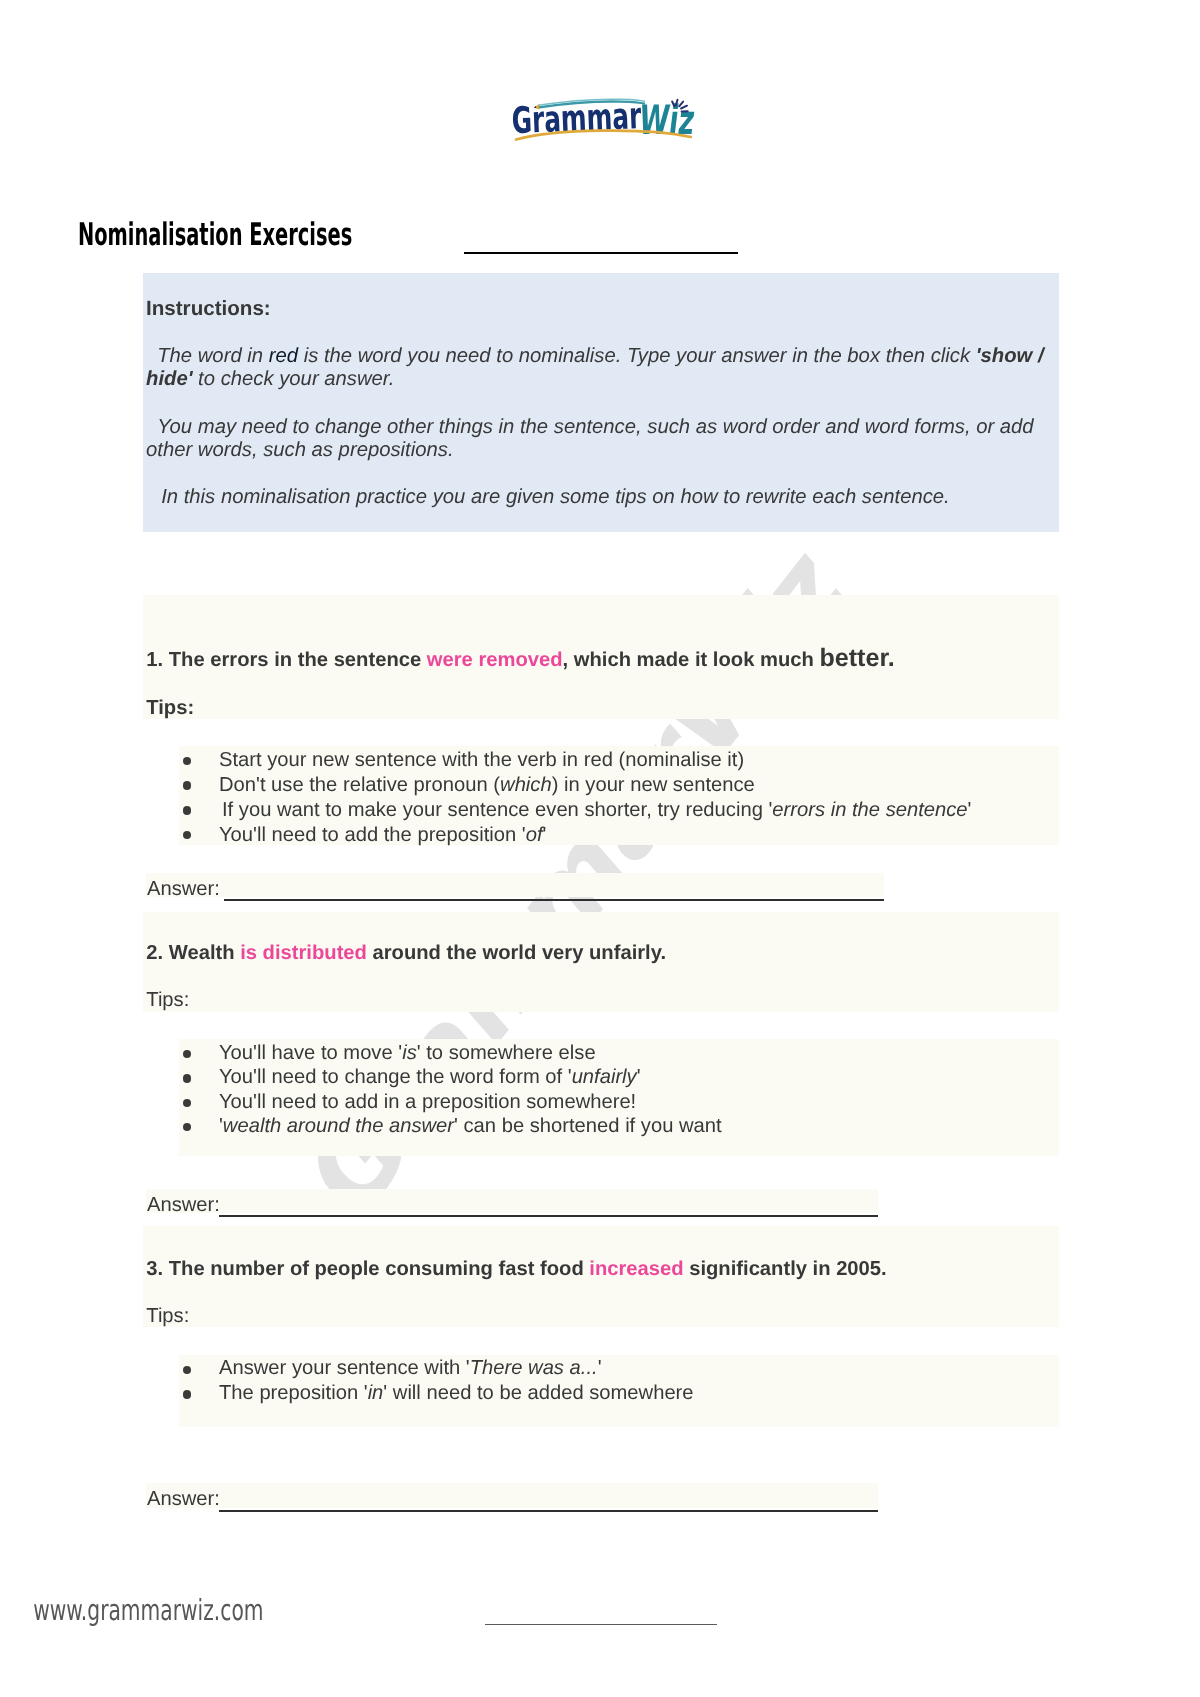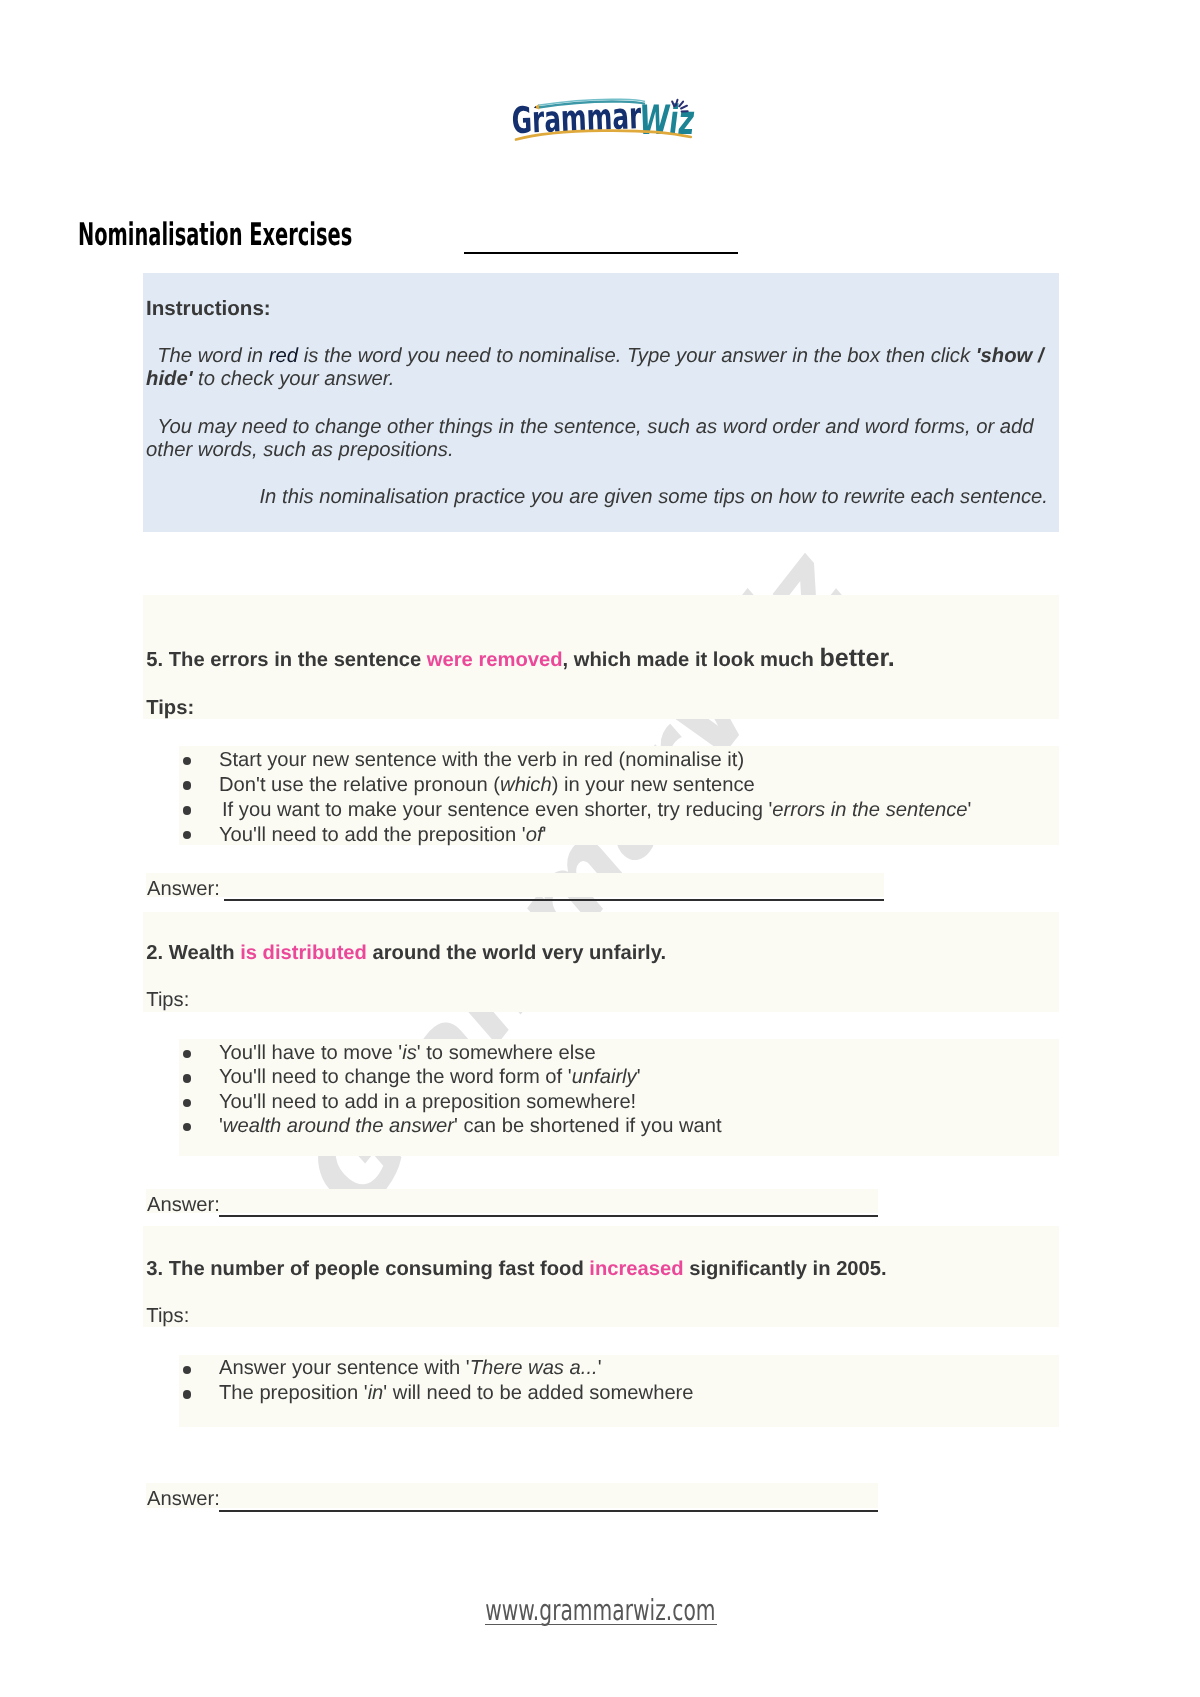--- a/index.html
+++ b/index.html
@@ -25,21 +25,21 @@
   .t{position:absolute;z-index:2;color:#383838;font-size:20.2px;line-height:22px;white-space:nowrap;}
   .tw{white-space:normal;font-size:20.28px;line-height:23.3px;text-indent:11.2px;}
   .it{font-style:italic;}
   .bd{font-weight:bold;}
   .red{color:#0f172a;}
   .redq{color:#ec4899;}
   .big{font-size:25.1px;line-height:0;}
   .bullet{position:absolute;z-index:2;border-radius:50%;background:#3a3a3a;width:8.5px;height:8.5px;}
   .ansline{position:absolute;background:#2e2e2e;height:2px;z-index:3;}
 
-  .footer-wrap{position:absolute;left:0;top:1597px;width:1200px;text-align:center;z-index:3;height:26px;}
+  .footer-wrap{position:absolute;left:0;top:1597px;width:1200px;text-align:left;z-index:3;height:26px;}
   .footer-inner{display:inline-block;transform:scaleX(0.776);transform-origin:50% 50%;
       font-family:"DejaVu Sans Condensed","DejaVu Sans",sans-serif;font-size:29px;line-height:26px;
       color:#575757;white-space:nowrap;}
   .footer-rule{position:absolute;left:484.5px;top:1623.8px;width:232px;height:1.7px;background:#5a5a5a;z-index:3;}
 </style>
 </head>
 <body>
 
 <div class="page">
 
@@ -71,27 +71,27 @@
 
   <div class="title-wrap">
     <span class="title-inner">Nominalisation Exercises</span>
   </div>
   <div class="title-rule"></div>
 
   <div class="instr"></div>
   <div class="t bd" style="left:146px;top:298.2px;font-size:20.6px;">Instructions:</div>
   <div class="t it tw" style="left:146px;top:344.8px;width:912px;"><span>The word in </span><span class="red">red</span><span> is the word you need to nominalise. Type your answer in the box then click </span><b>'show / hide'</b><span> to check your answer.</span></div>
   <div class="t it tw" style="left:146px;top:416px;width:912px;">You may need to change other things in the sentence, such as word order and word forms, or add other words, such as prepositions.</div>
-  <div class="t it tw" style="left:136px;top:486px;width:912px;text-align:right;">In this nominalisation practice you are given some tips on how to rewrite each sentence.</div>
+  <div class="t it tw" style="left:150px;top:486px;width:912px;">In this nominalisation practice you are given some tips on how to rewrite each sentence.</div>
 
   <div id="ex-root">
       <div class="band" style="left: 143px; top: 595px; width: 915.5px; height: 124px;"></div>
       <div class="band" style="left: 179px; top: 746px; width: 880px; height: 99px;"></div>
       <div class="band" style="left: 145.7px; top: 872.5px; width: 738.3px; height: 24.5px;"></div>
-      <div class="t bd" style="left: 146.3px; top: 648.5px;"><span>5. The errors in the sentence </span><span class="redq">were removed</span><span>, which made it look much </span><span class="big">better.</span></div>
+      <div class="t bd" style="left: 146.3px; top: 648.5px;"><span>1. The errors in the sentence </span><span class="redq">were removed</span><span>, which made it look much </span><span class="big">better.</span></div>
       <div class="t bd" style="left: 146.3px; top: 696.7px;">Tips:</div>
       <div class="bullet" style="left: 182.7px; top: 756.85px;"></div>
       <div class="t" style="left: 219px; top: 749.4px;"><span>Start your new sentence with the verb in red (nominalise it)</span></div>
       <div class="bullet" style="left: 182.7px; top: 781.05px;"></div>
       <div class="t" style="left: 219px; top: 774.1px;"><span>Don't use the relative pronoun (</span><span class="it">which</span><span>) in your new sentence</span></div>
       <div class="bullet" style="left: 182.7px; top: 806.05px;"></div>
       <div class="t" style="left: 222px; top: 799px;"><span>If you want to make your sentence even shorter, try reducing '</span><span class="it">errors in the sentence</span><span>'</span></div>
       <div class="bullet" style="left: 182.7px; top: 830.95px;"></div>
       <div class="t" style="left: 219px; top: 823.8px;"><span>You'll need to add the preposition '</span><span class="it">of</span><span>'</span></div>
       <div class="t" style="left: 147px; top: 877.8px;">Answer: </div>

